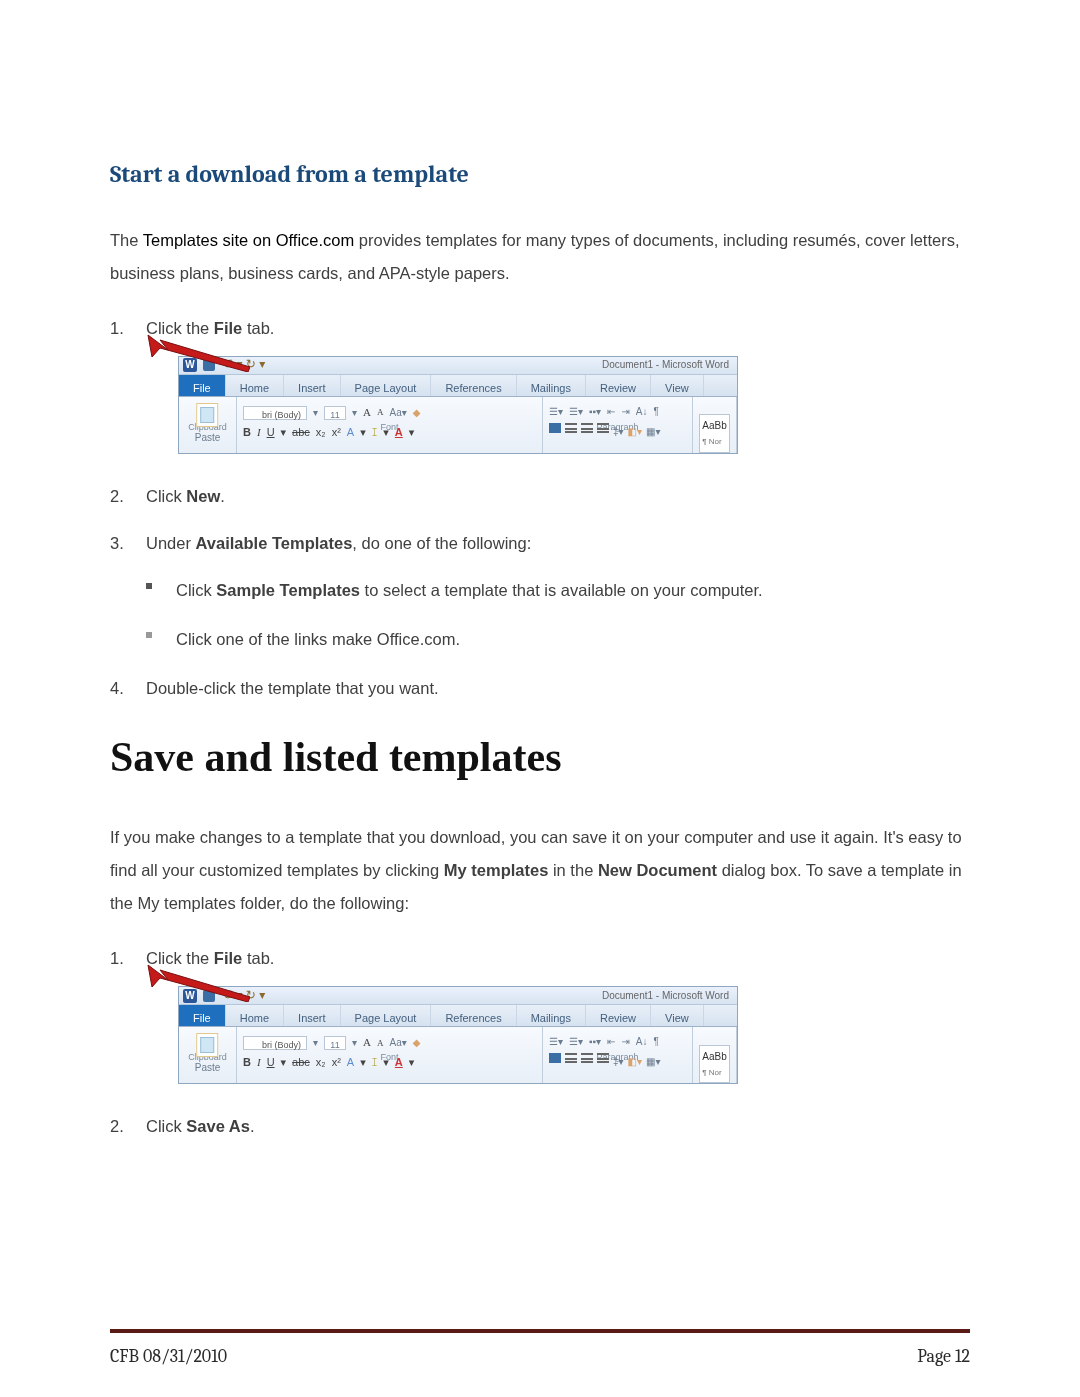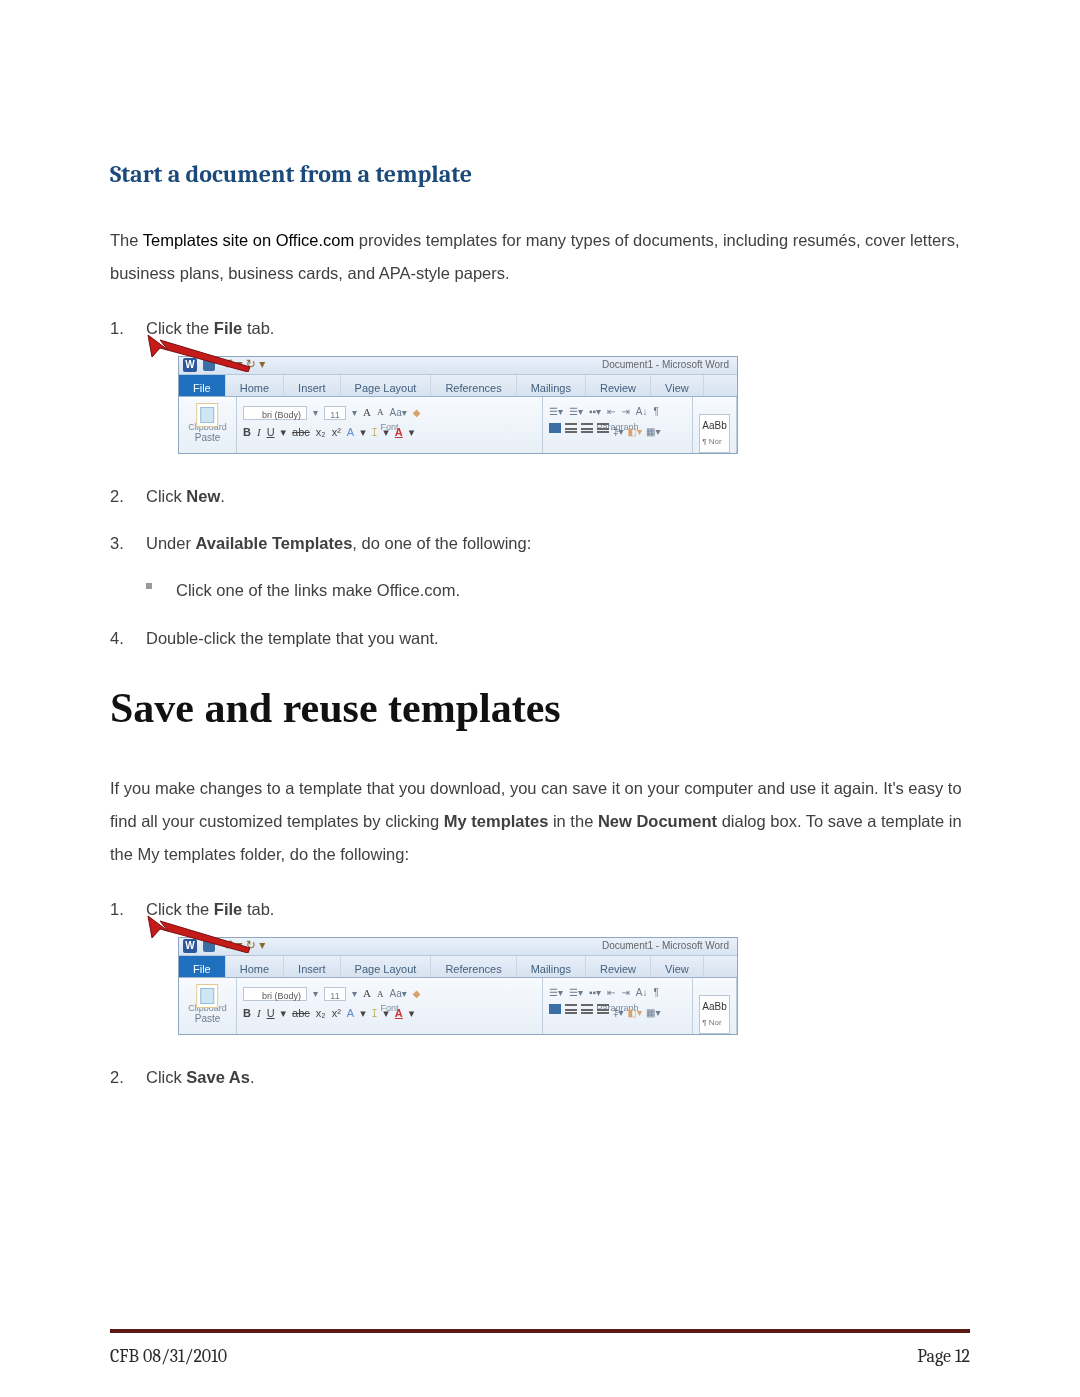--- a/index.html
+++ b/index.html
@@ -209,21 +209,21 @@
     display: flex;
     justify-content: space-between;
     font-family: "Cambria", Georgia, serif;
     font-size: 18px;
     color: #2a2a2a;
   }
 </style>
 </head>
 <body>
 
-<h2 class="section-title">Start a document from a template</h2>
+<h2 class="section-title">Start a download from a template</h2>
 
 <p class="body">
   <span>The </span><a class="link">Templates site on Office.com</a><span> provides templates for many types of documents, including resumés, cover letters, business plans, business cards, and APA-style papers.</span>
 </p>
 
 <div class="steps-wrap">
 <ol class="steps">
   <li>
     <span>Click the </span><b>File</b><span> tab.</span>
 
@@ -319,33 +319,37 @@
 
   <li>
     <span>Click </span><b>New</b><span>.</span>
   </li>
 
   <li>
     <span>Under </span><b>Available Templates</b><span>, do one of the following:</span>
 
     <ul class="bullets">
       <li>
+        <span class="sq"></span>
+        <span>Click </span><b>Sample Templates</b><span> to select a template that is available on your computer.</span>
+      </li>
+      <li>
         <span class="sq" style="background:#999"></span>
         <span>Click one of the links make Office.com.</span>
       </li>
     </ul>
   </li>
 
   <li>
     <span>Double-click the template that you want.</span>
   </li>
 </ol>
 </div>
 
-<h1 class="main-title bold">Save and reuse templates</h1>
+<h1 class="main-title bold">Save and listed templates</h1>
 
 <p class="body">
   <span>If you make changes to a template that you download, you can save it on your computer and use it again. It's easy to find all your customized templates by clicking </span><b>My templates</b><span> in the </span><b>New Document</b><span> dialog box. To save a template in the My templates folder, do the following:</span>
 </p>
 
 <ol class="steps">
   <li>
     <span>Click the </span><b>File</b><span> tab.</span>
 
     

